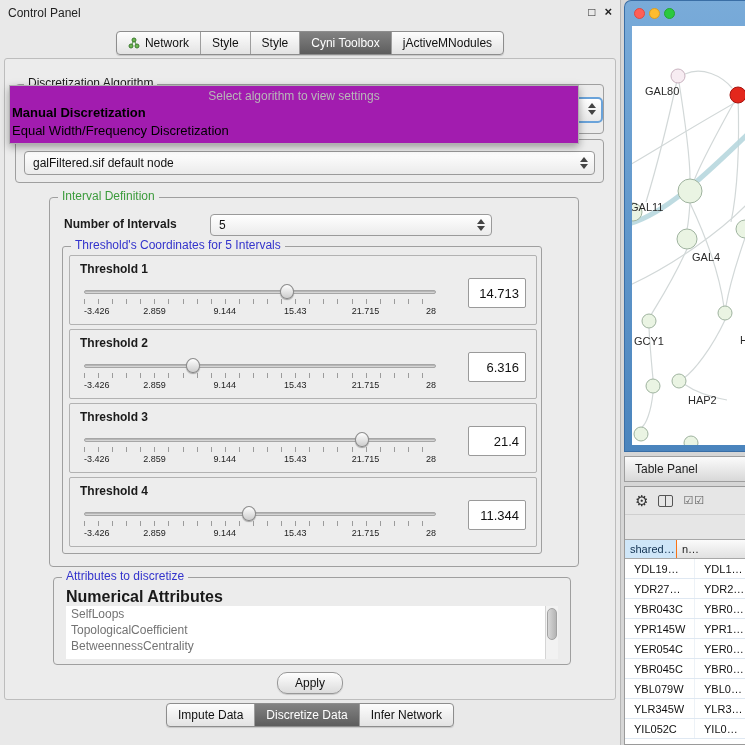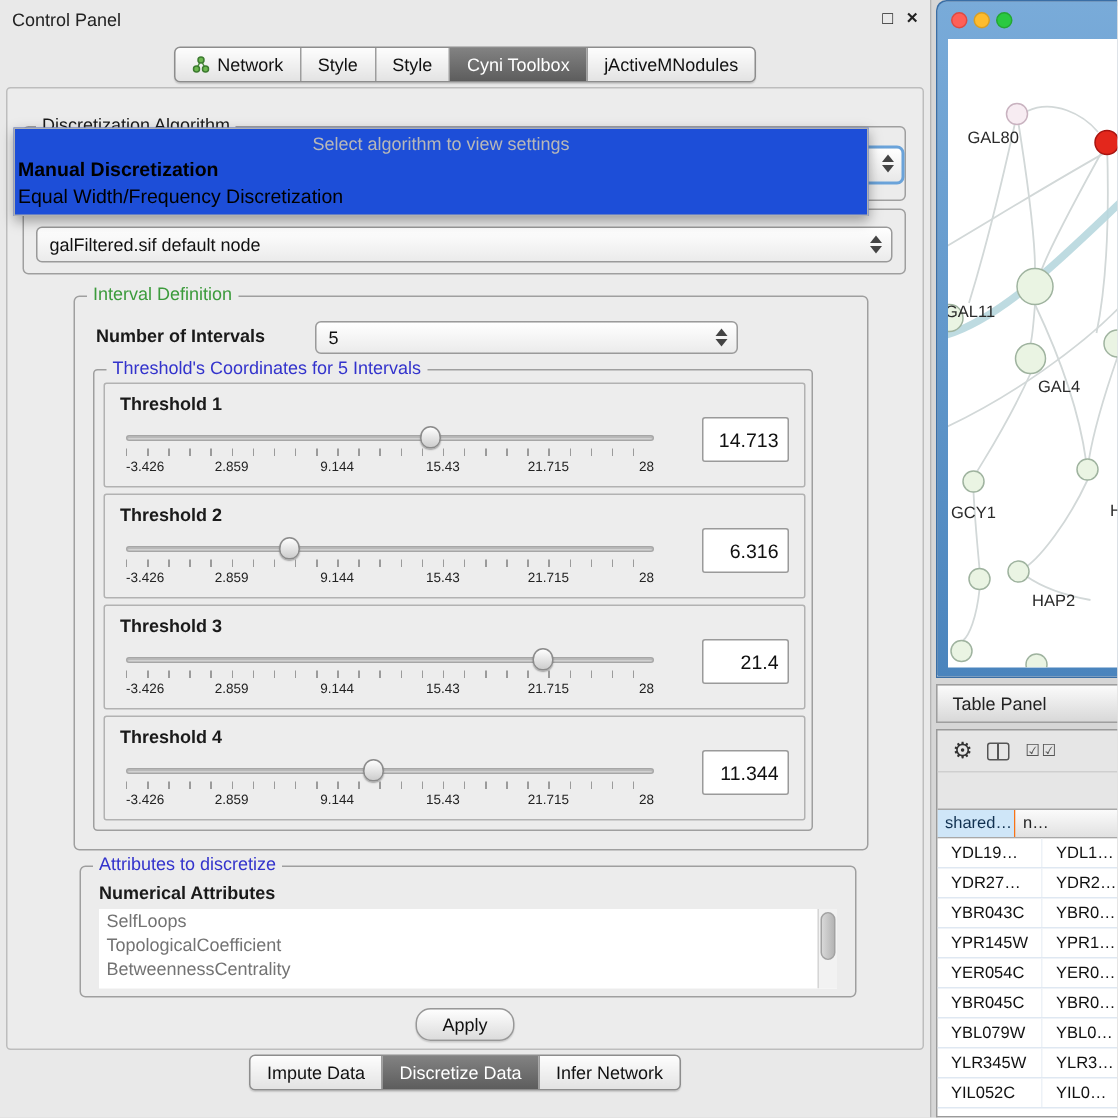--- a/index.html
+++ b/index.html
@@ -33,21 +33,21 @@
 
   .group{position:absolute;border:1px solid #9f9f9f;border-radius:4px;}
   .group-title{position:absolute;top:-9px;left:8px;background:#ececec;padding:0 4px;font-size:12px;white-space:nowrap;}
   .gt-green{color:#3c9b3c;}
   .gt-blue{color:#3333cc;}
 
   
   .algo-group{left:10px;top:25px;width:589px;height:50px;}
 
   
-  .popup{position:absolute;left:4px;top:26px;width:570px;z-index:50;background:#1d4ed8;border:1px solid #b0b0b0;box-shadow:0 3px 8px rgba(0,0,0,.35);padding-bottom:3px;}
+  .popup{position:absolute;left:4px;top:26px;width:570px;z-index:50;background:#a21caf;border:1px solid #b0b0b0;box-shadow:0 3px 8px rgba(0,0,0,.35);padding-bottom:3px;}
   .popup .placeholder{color:#b8b8b8;text-align:center;font-size:12px;padding:3px 0 1px;}
   .popup .opt{font-size:13px;padding:1px 2px;color:#000;line-height:16px;}
   .popup .opt.bold{font-weight:bold;}
 
   
   .combo-sliver{position:absolute;left:558px;top:38px;width:40px;height:26px;z-index:5;background:linear-gradient(#ffffff,#e8e8e8);border:2px solid #6aa3da;border-radius:5px;}
   .combo-sliver .steppers{position:absolute;right:5px;top:4px;}
 
   
   .combo{position:absolute;background:linear-gradient(#ffffff,#ebebeb);border:1px solid #9a9a9a;border-radius:4px;font-size:12px;color:#111;display:flex;align-items:center;padding:0 20px 0 8px;}
@@ -75,21 +75,21 @@
   .track{position:absolute;left:0;right:0;top:8px;height:4px;background:#d9d9d9;border:1px solid #a6a6a6;border-radius:2px;box-shadow:inset 0 1px 1px rgba(0,0,0,.18);}
   .thumb{position:absolute;top:2px;width:14px;height:15px;border-radius:50% 50% 46% 46%;background:linear-gradient(#fefefe,#cdcdcd);border:1px solid #8b8b8b;box-shadow:0 1px 1px rgba(0,0,0,.3);}
   .ticks{position:absolute;left:0;right:0;top:17px;height:5px;background:repeating-linear-gradient(90deg,#9b9b9b 0,#9b9b9b 1px,transparent 1px,transparent 4%);}
   .tick-labels{position:absolute;left:0;right:0;top:24px;height:11px;font-size:9px;color:#222;}
   .slabel{position:absolute;transform:translateX(-50%);white-space:nowrap;}
   .sl0{left:0;transform:none;} .sl1{left:20%;} .sl2{left:40%;} .sl3{left:60%;} .sl4{left:80%;} .sl5{left:100%;transform:translateX(-100%);}
   .th-value{position:absolute;right:10px;top:22px;width:58px;height:30px;background:#fff;border:1px solid #9a9a9a;border-radius:2px;font-size:13px;color:#111;text-align:right;padding:7px 6px 0 0;}
 
   
   .attrs-group{left:48px;top:518px;width:518px;height:88px;}
-  .attrs-label{position:absolute;left:12px;top:10px;font-size:12px;font-weight:bold;}
+  .attrs-label{position:absolute;left:12px;top:10px;font-size:16px;font-weight:bold;}
   .attr-list{position:absolute;left:12px;right:12px;top:28px;bottom:5px;background:#fff;overflow:hidden;font-size:12px;}
   .attr-item{padding:1px 0 1px 5px;line-height:14px;color:#737373;}
   .vscroll{position:absolute;right:0;top:0;bottom:0;width:13px;background:#f2f2f2;border-left:1px solid #d5d5d5;}
   .vthumb{position:absolute;left:1px;right:1px;top:2px;height:32px;border-radius:5px;background:linear-gradient(90deg,#d8d8d8,#b4b4b4);border:1px solid #a2a2a2;}
 
   .apply-btn{position:absolute;left:50%;transform:translateX(-50%);top:613px;width:66px;height:22px;border:1px solid #989898;border-radius:10px;background:linear-gradient(#fefefe,#dcdcdc);font-size:12px;color:#111;text-align:center;line-height:20px;box-shadow:0 1px 1px rgba(0,0,0,.15);}
 
   
   .network-window{position:absolute;left:624px;top:0;width:121px;height:452px;background:linear-gradient(#79abd9,#4a84bd);border:1px solid #3a6ea5;border-right:none;border-radius:7px 0 0 0;}
   .traffic{position:absolute;top:7px;left:9px;display:flex;gap:4px;}

